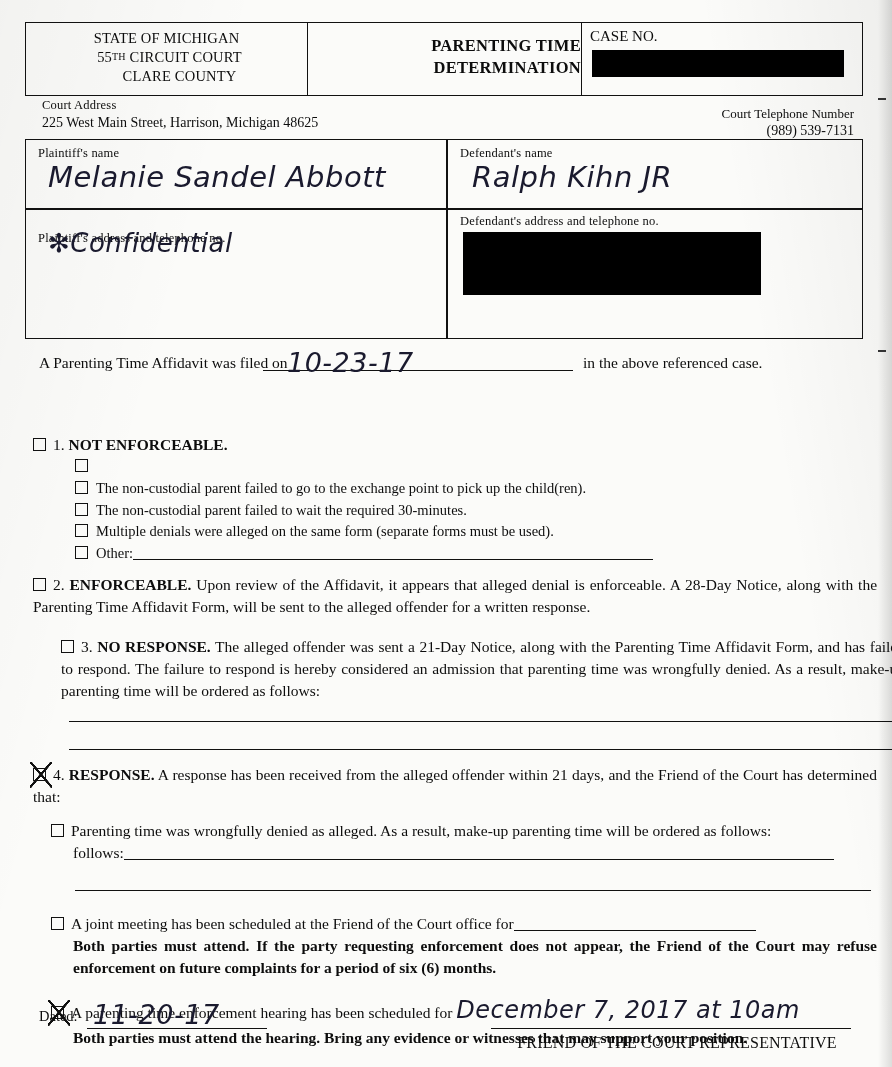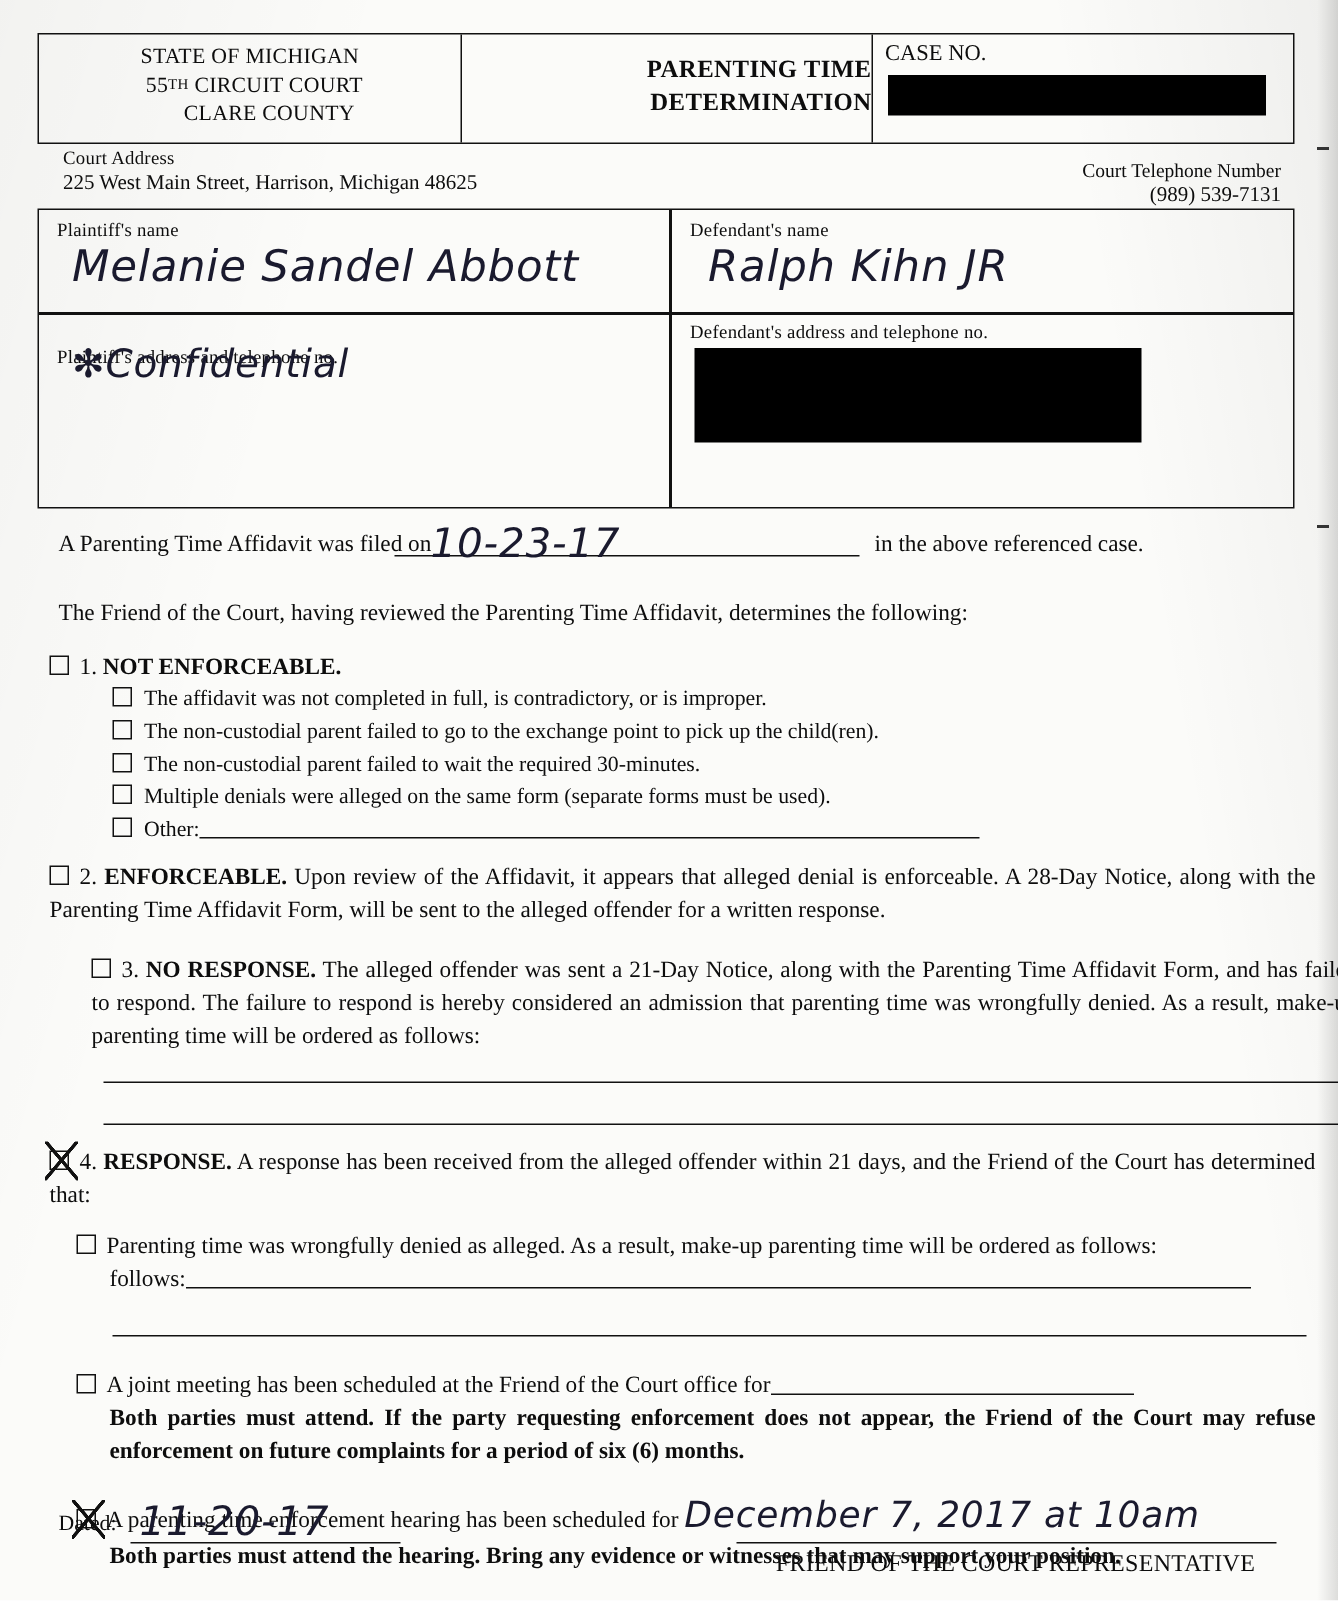--- a/index.html
+++ b/index.html
@@ -368,29 +368,28 @@
 
     <div class="body">
 
       <div class="row-filed">
         <span class="t1">A Parenting Time Affidavit was filed on</span>
         <span class="blank"></span>
         <span class="hand dateval">10-23-17</span>
         <span class="t2">in the above referenced case.</span>
       </div>
 
-      <div class="intro">The Friend of the Court, having reviewed the Parenting Time Affidavit, determines the following:</div>
 
       <div class="sec" style="top:88px;">
         <div>
           <span class="cb"></span><span>1.</span>
           <span class="sec-title">NOT ENFORCEABLE.</span>
         </div>
         <div class="sub">
-          <div><span class="cb"></span><span>The affidavit was not completed in full, is contradictory, or is improper.</span></div>
+          <div><span class="cb"></span></div>
           <div><span class="cb"></span><span>The non-custodial parent failed to go to the exchange point to pick up the child(ren).</span></div>
           <div><span class="cb"></span><span>The non-custodial parent failed to wait the required 30-minutes.</span></div>
           <div><span class="cb"></span><span>Multiple denials were alleged on the same form (separate forms must be used).</span></div>
           <div><span class="cb"></span><span>Other:</span><span class="ul-line" style="width:520px;"></span></div>
         </div>
       </div>
 
       <div class="sec" style="top:228px;">
         <div class="para">
           <span class="cb"></span><span>2.</span>

